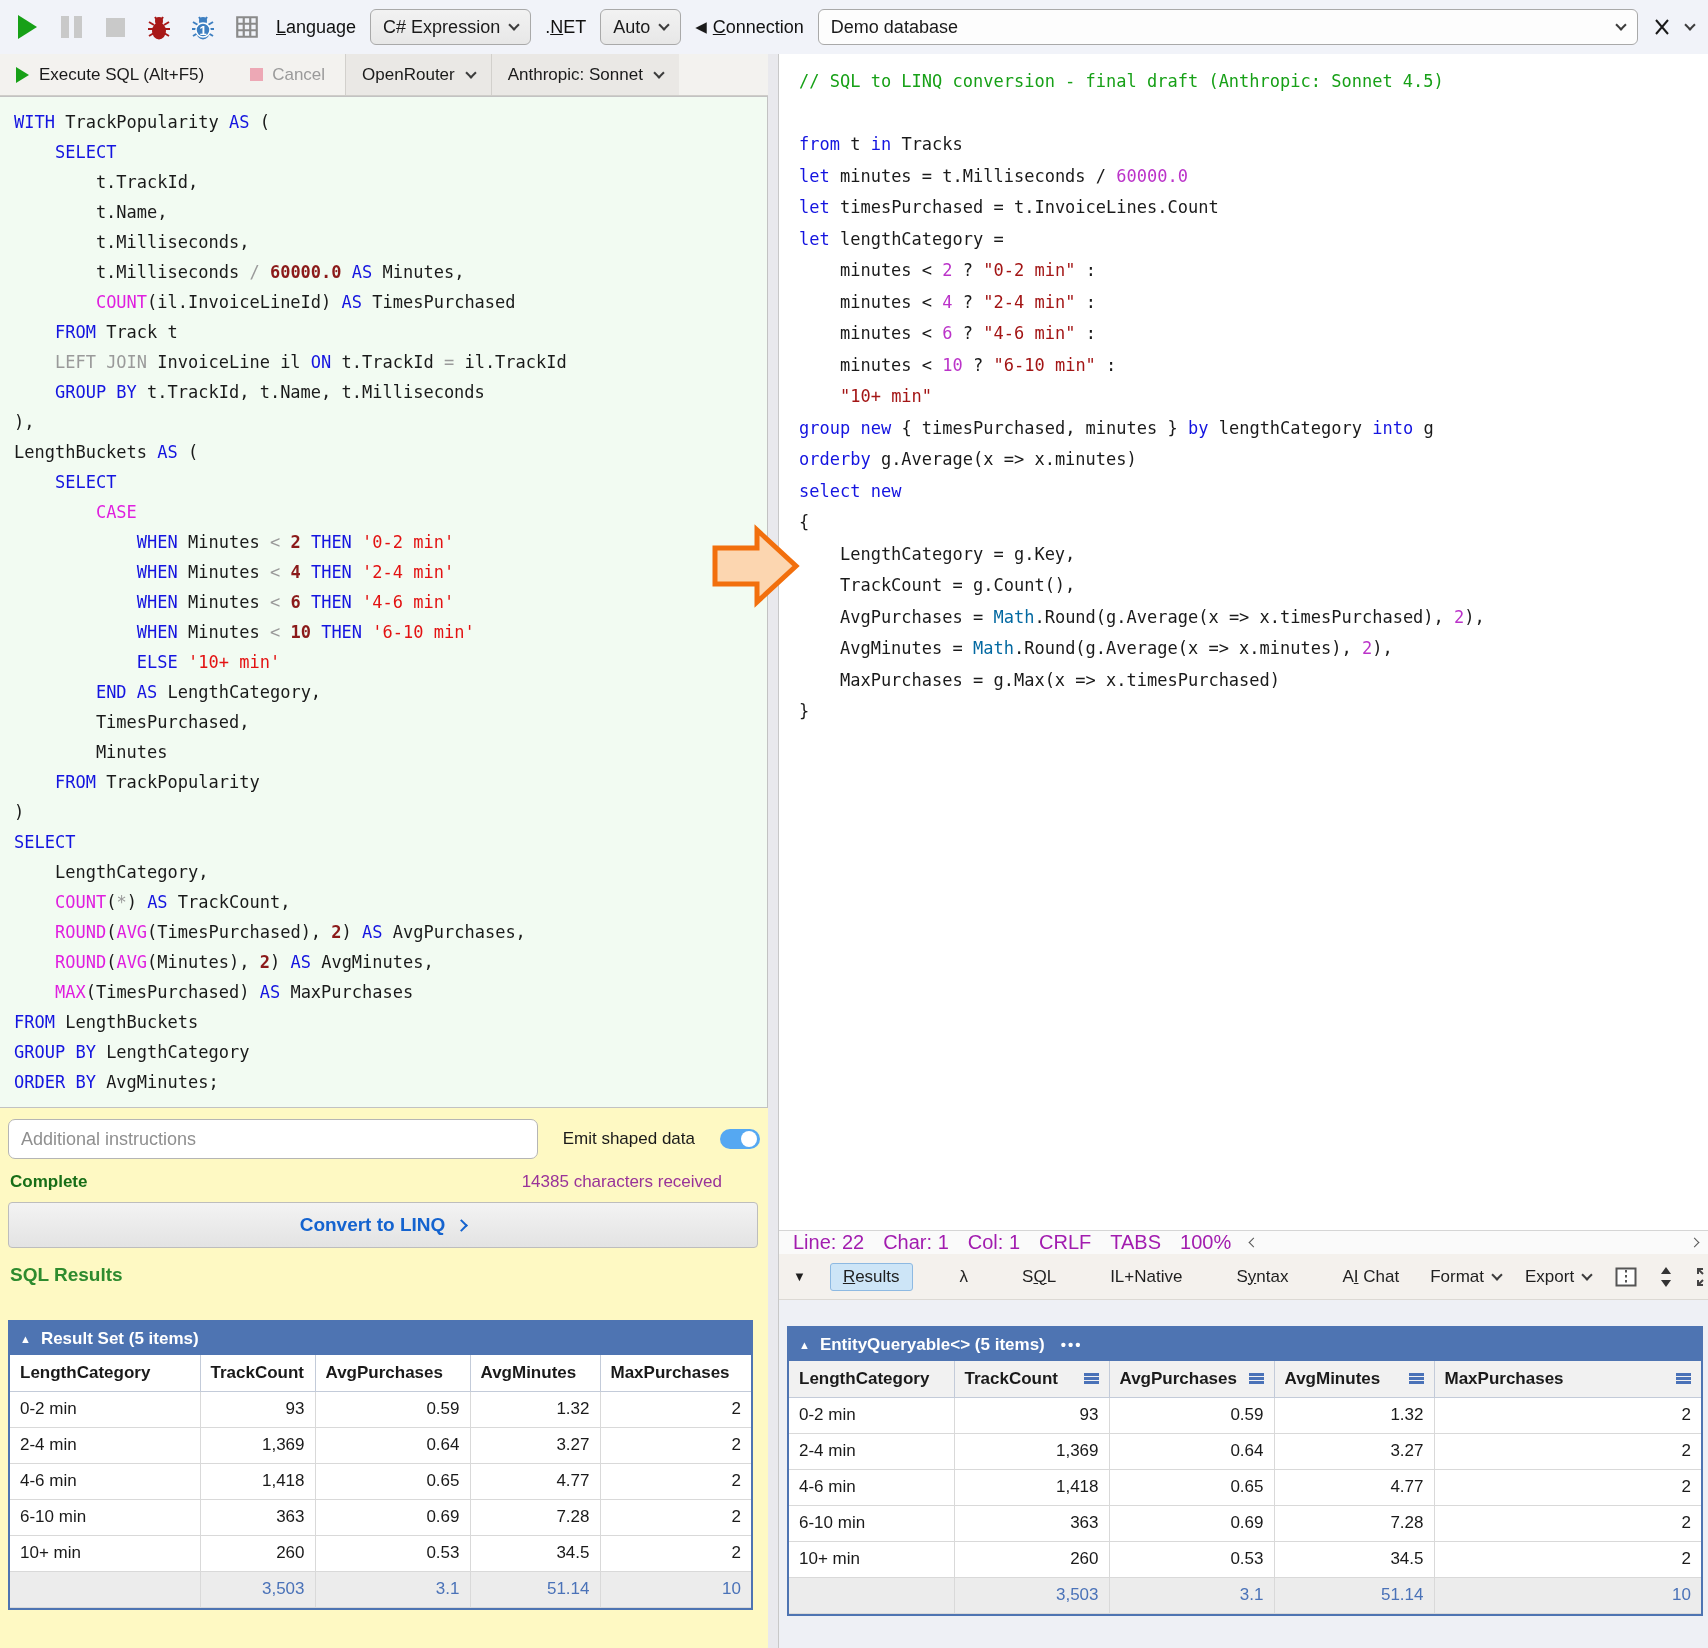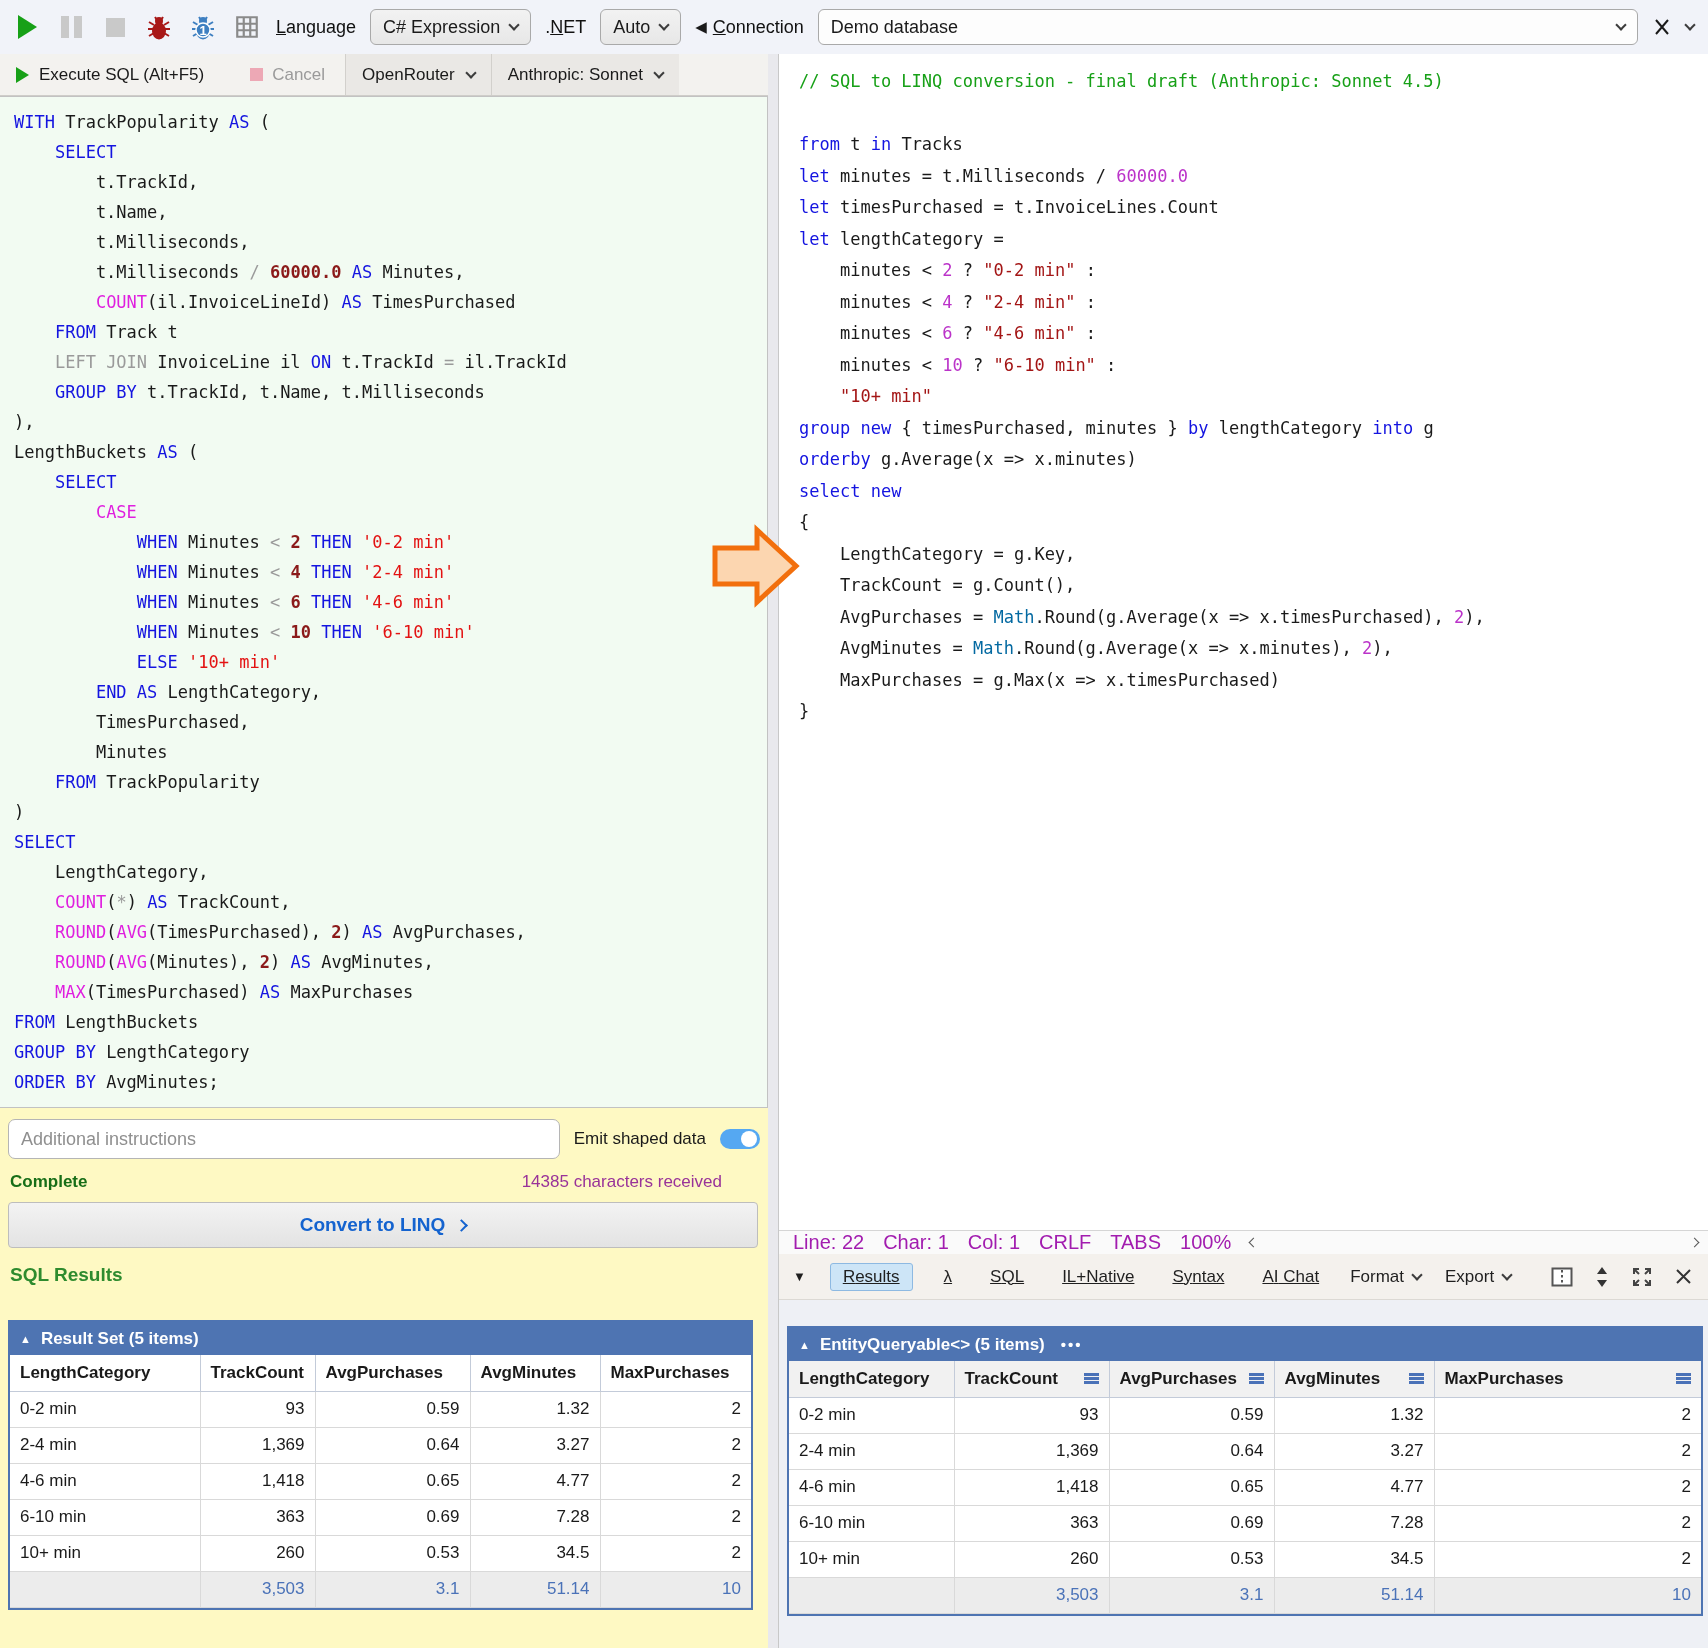--- a/index.html
+++ b/index.html
@@ -48,21 +48,21 @@
   .tk-o { color:#9a9a9a; }
   .tk-f { color:#df1fdf; }
   .tk-s { color:#e31212; }
   .tk-n { color:#8b1a1a; font-weight:bold; }
   .tk-c { color:#17a017; }
   .tk-m { color:#bb33c9; }
   .tk-s2 { color:#a31515; }
   .tk-t { color:#0369a1; }
 
   
-  .instrrow { height:50px; flex:0 0 50px; margin-top:6px; display:flex; align-items:center; padding:0 8px; gap:14px; }
+  .instrrow { height:50px; flex:0 0 50px; margin-top:6px; display:flex; align-items:center; padding:0 8px; gap:25px; }
   .instrrow input { width:565px; height:40px; border:1px solid #b5b5b5; border-radius:7px; padding:0 12px; font-size:18px; font-family:"Liberation Sans",sans-serif; color:#222; background:#fff; }
   .instrrow input::placeholder { color:#8f8f8f; }
   .emit { font-size:17px; margin-left:auto; white-space:nowrap; }
   .toggle { width:40px; height:20px; border-radius:10px; background:#55a8f2; position:relative; flex:0 0 40px; cursor:pointer; }
   .toggle .knob { position:absolute; width:16px; height:16px; border-radius:50%; background:#fff; top:2px; left:21px; }
   .statrow { height:36px; flex:0 0 36px; display:flex; align-items:center; justify-content:space-between; padding:0 10px; }
   .complete { color:#176e17; font-weight:bold; font-size:17px; }
   .chars { color:#993399; font-size:17px; margin-right:36px; }
   .convert { height:46px; flex:0 0 46px; margin:2px 10px 0 8px; background:linear-gradient(#f3f3f3,#e3e3e3); border:1px solid #bdbdbd; border-radius:4px; display:flex; align-items:center; justify-content:center; gap:10px; cursor:pointer; }
   .convert span { color:#1463cf; font-weight:bold; font-size:19px; }
@@ -336,21 +336,21 @@
         <span>CRLF</span>
         <span>TABS</span>
         <span>100%</span>
         <span class="sb-chev sb-left"></span>
         <span class="spacer"></span>
         <span class="sb-chev sb-right"></span>
       </div>
 
       <div class="tabbar">
         <span class="caret">▼</span>
-        <span id="tabs-slot" style="display: flex; gap: 24px; align-items: center; text-decoration: underline;">
+        <span id="tabs-slot" style="display: flex; gap: 40px; align-items: center;">
             <span class="tab sel"><u>R</u>esults</span>
             <span class="tab">λ</span>
             <span class="tab">S<u>Q</u>L</span>
             <span class="tab">IL+Native</span>
             <span class="tab">S<u>y</u>ntax</span>
             <span class="tab">A<u>I</u> Chat</span>
           </span>
         <div class="drop">
           <span>Format</span>
           <span class="chev"></span>

